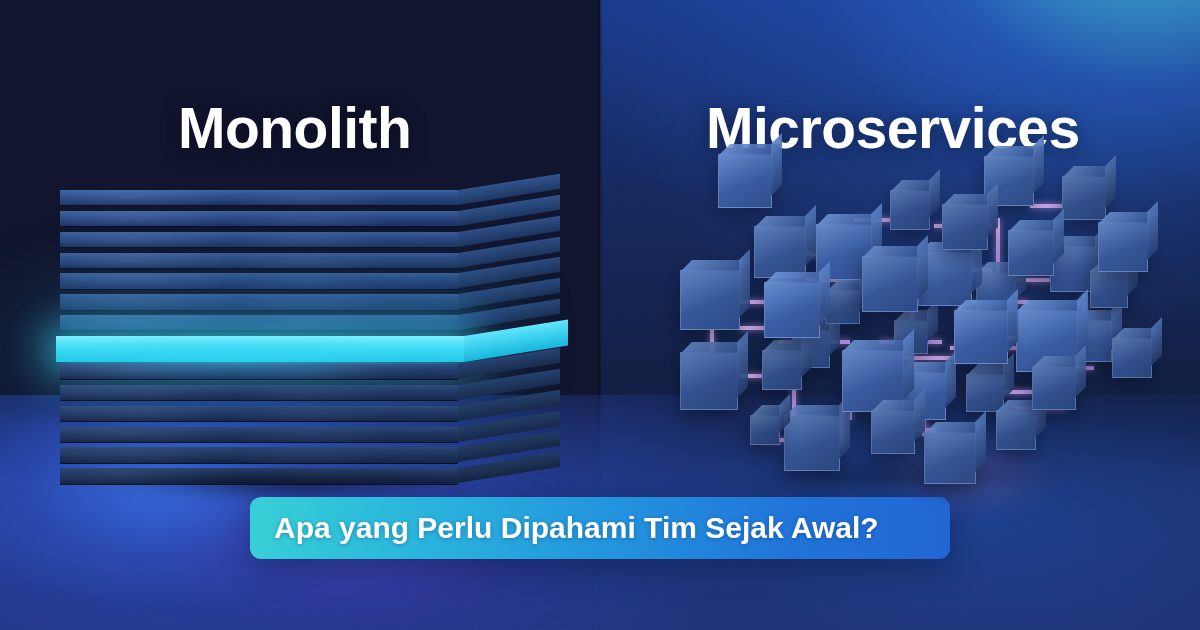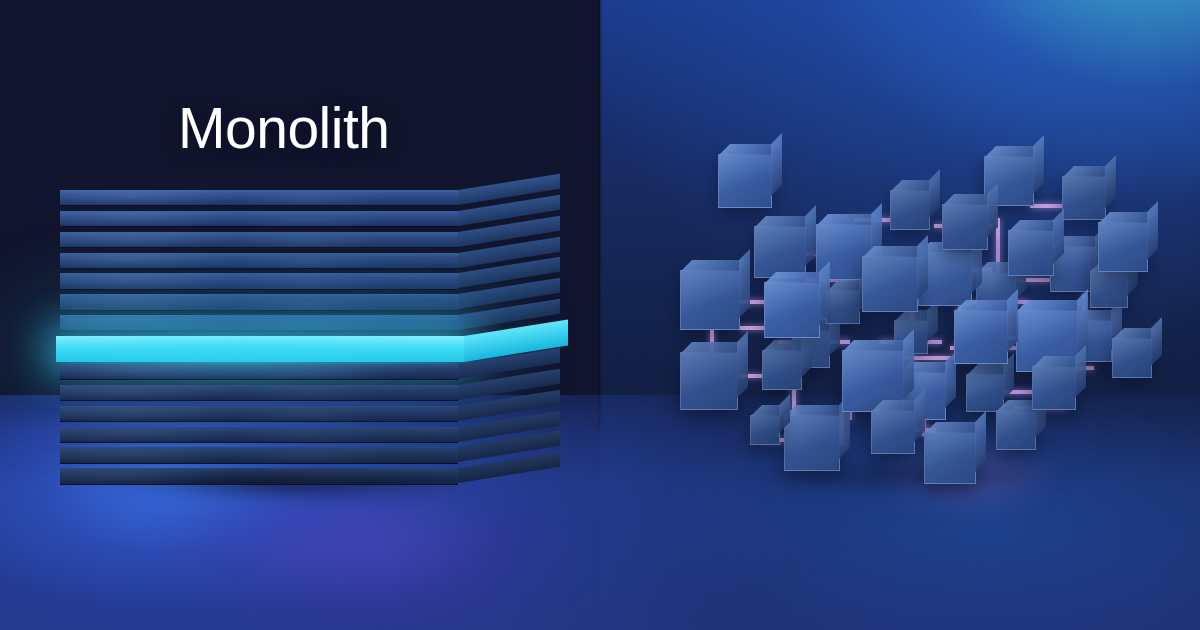--- a/index.html
+++ b/index.html
@@ -34,21 +34,21 @@
   .floor-purple{position:absolute;left:80px;bottom:-30px;width:520px;height:190px;
     background:radial-gradient(55% 70% at 55% 40%, rgba(86,62,190,.55) 0%, rgba(60,44,150,.22) 50%, rgba(40,30,110,0) 80%);
     filter:blur(10px);}
   .divider{position:absolute;left:598px;top:0;width:4px;height:630px;
     background:linear-gradient(90deg, rgba(8,10,26,.55), rgba(10,14,34,.18));}
   .grain{position:absolute;inset:0;opacity:.20;pointer-events:none;
     background-image:repeating-linear-gradient(0deg, rgba(255,255,255,.035) 0 1px, rgba(0,0,0,0) 1px 2px),
                      repeating-linear-gradient(90deg, rgba(255,255,255,.022) 0 1px, rgba(0,0,0,0) 1px 3px);}
 
   
-  .title{position:absolute;color:#fff;font-weight:400;font-size:57px;letter-spacing:-.5px;
+  .title{position:absolute;color:#fff;font-weight:700;font-size:57px;letter-spacing:-.5px;
     text-shadow:0 3px 18px rgba(6,10,30,.55);white-space:nowrap;}
   #title-left{left:178px;top:95px;}
   #title-right{left:706px;top:95px;}
 
   
   #monolith{position:absolute;left:52px;top:190px;width:470px;height:292px;}
   .slab{position:absolute;left:8px;width:398px;height:var(--h);
     background:linear-gradient(180deg,#3a5f9e 0%,#2c4c86 32%,#223c70 72%,#1b3160 100%);
     box-shadow:0 1px 0 rgba(8,14,34,.9);}
   .slab::after{content:"";position:absolute;left:398px;top:0;width:0;height:0;
@@ -383,17 +383,21 @@
       </div>
       <div class="cube" style="left: 446px; top: 178px; width: 40px; height: 40px; filter: brightness(0.86); z-index: 15;">
         <div class="cap"></div>
         <div class="edge"></div>
         <div class="top"></div>
       </div>
     </div>
   <div id="micro-shadow"></div>
 
   <div class="title" id="title-left">Monolith</div>
-
-
+  <div class="title" id="title-right">Microservices</div>
+
+
+  <div id="banner">
+    <span id="banner-text">Apa yang Perlu Dipahami Tim Sejak Awal?</span>
+  </div>
 
   <div class="grain"></div>
 </div>
 
 </body></html>

